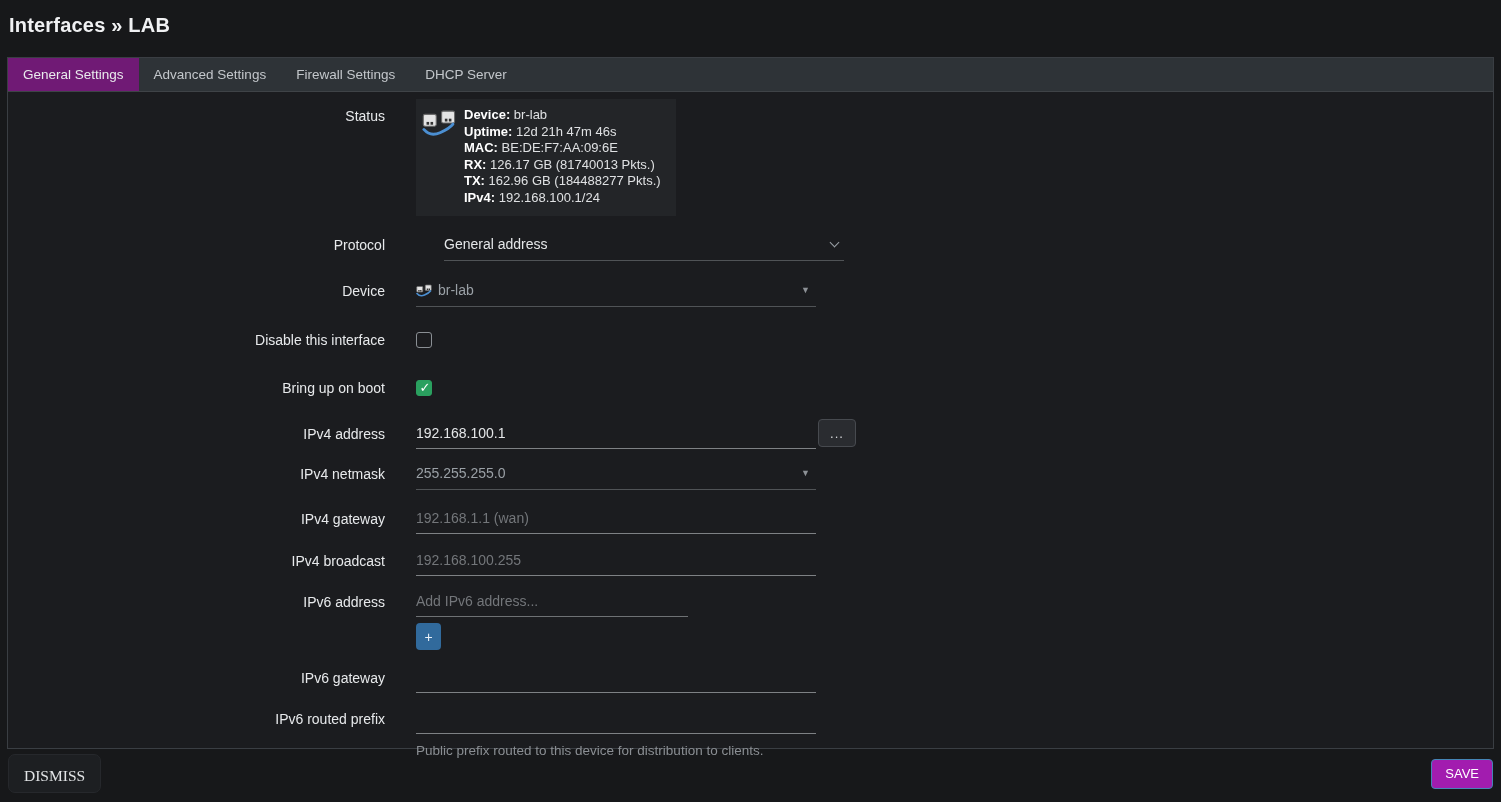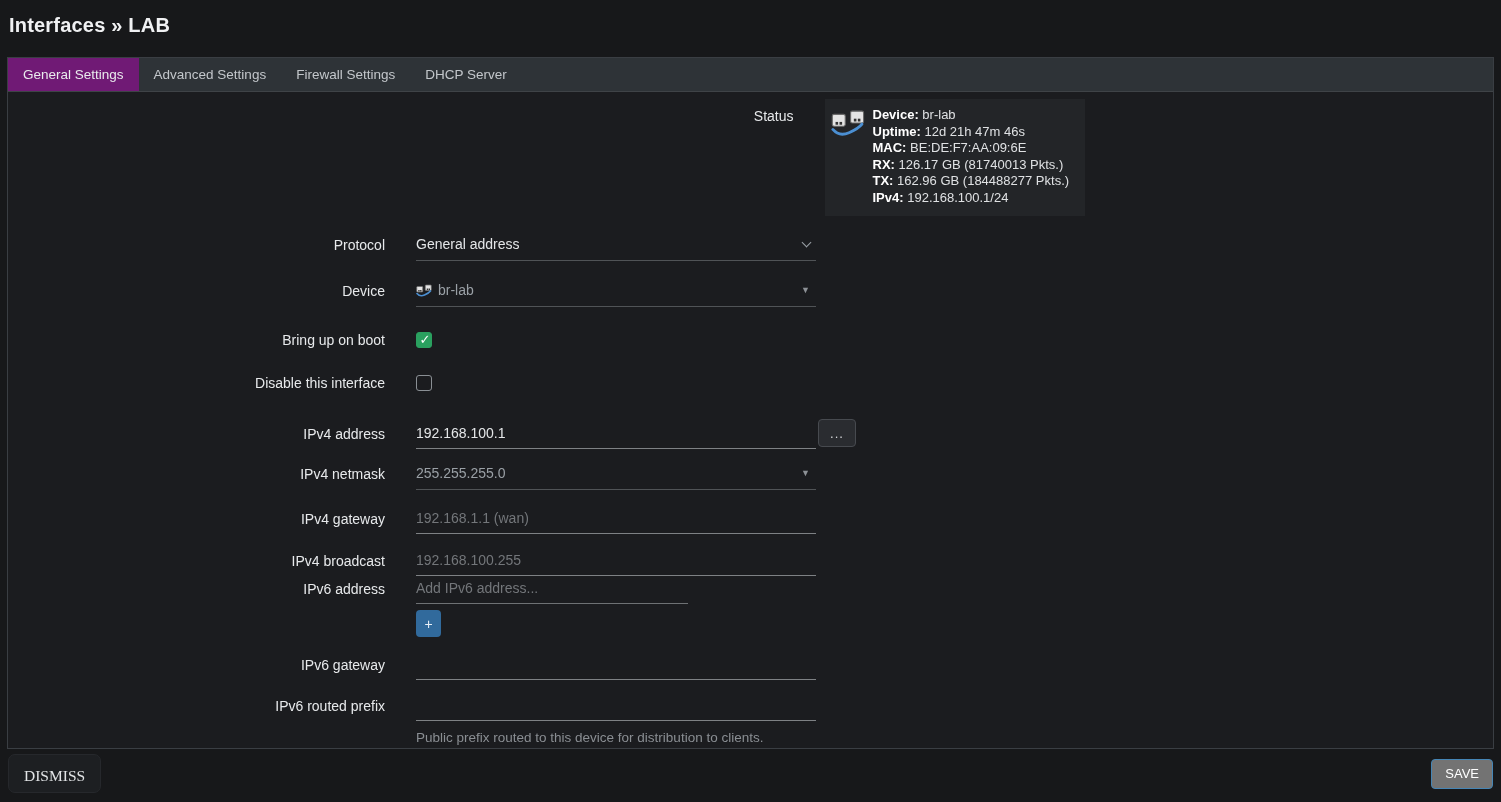--- a/index.html
+++ b/index.html
@@ -94,34 +94,34 @@
   .help-text { font-size:13.5px; color:#8a8e93; padding-top:9px; }
   
   .footer { display:flex; justify-content:space-between; align-items:center; padding:5px 8px; }
   .dismiss-btn {
     background:#1d1f22; border:1px solid #26282c; border-radius:7px;
     color:#e2e4e6; padding:12px 15px 7px;
     font-size:15.5px; font-family:"Liberation Serif","DejaVu Serif",serif;
     cursor:pointer;
   }
   .save-btn {
-    background:#737373; border:1px solid #4585b5; border-radius:4px;
+    background:#a21caf; border:1px solid #4585b5; border-radius:4px;
     color:#fff; padding:6px 13px 7px; font-size:13px; cursor:pointer;
     font-family:inherit;
   }
   
-  .r-status   { margin-bottom:16px;justify-content:center; }
-  .r-protocol { margin-bottom:17px; }
+  .r-status   { margin-bottom:16px; }
+  .r-protocol { margin-bottom:17px;gap:28px; }
   .r-device   { margin-bottom:23px; }
   .r-disable  { margin-bottom:26px; }
   .r-bringup  { margin-bottom:21px; }
   .r-ip4addr  { margin-bottom:12px; }
   .r-netmask  { margin-bottom:16px; }
   .r-gateway  { margin-bottom:14px; }
-  .r-bcast    { }
+  .r-bcast    { margin-bottom:13px; }
   .r-ip6addr  { margin-bottom:0; }
   .r-plus     { margin-bottom:15px; }
   .r-ip6gw    { margin-bottom:13px; }
   .addr-line { display:flex; align-items:flex-start; }
 </style>
 </head>
 <body>
 
 <h2 class="page-title">Interfaces » LAB</h2>
 
@@ -185,31 +185,31 @@
               <rect x="25.2" y="9" width="2.8" height="3" fill="#333"></rect>
               <path d="M2,19 Q8,26 17,22 T29,14" fill="none" stroke="#4b8fd2" stroke-width="3.2" stroke-linecap="round"></path>
             </svg>
           </span>
           <span class="select-value muted">br-lab</span>
           <span class="tri">▼</span>
         </div>
       </div>
     </div>
 
+    <div class="row r-disable">
+      <div class="row-label" style="padding-top:1px;">Disable this interface</div>
+      <div class="row-field">
+        <span class="checkbox" data-checked="false"></span>
+      </div>
+    </div>
+
     <div class="row r-bringup">
       <div class="row-label" style="padding-top:1px;">Bring up on boot</div>
       <div class="row-field">
         <span class="checkbox" data-checked="true"></span>
-      </div>
-    </div>
-
-    <div class="row r-disable">
-      <div class="row-label" style="padding-top:1px;">Disable this interface</div>
-      <div class="row-field">
-        <span class="checkbox" data-checked="false"></span>
       </div>
     </div>
 
     <div class="row r-ip4addr">
       <div class="row-label">IPv4 address</div>
       <div class="row-field addr-line">
         <div class="ufield">
           <input class="text" type="text" value="192.168.100.1" style="">
         </div>
         <button class="more-btn">...</button>

